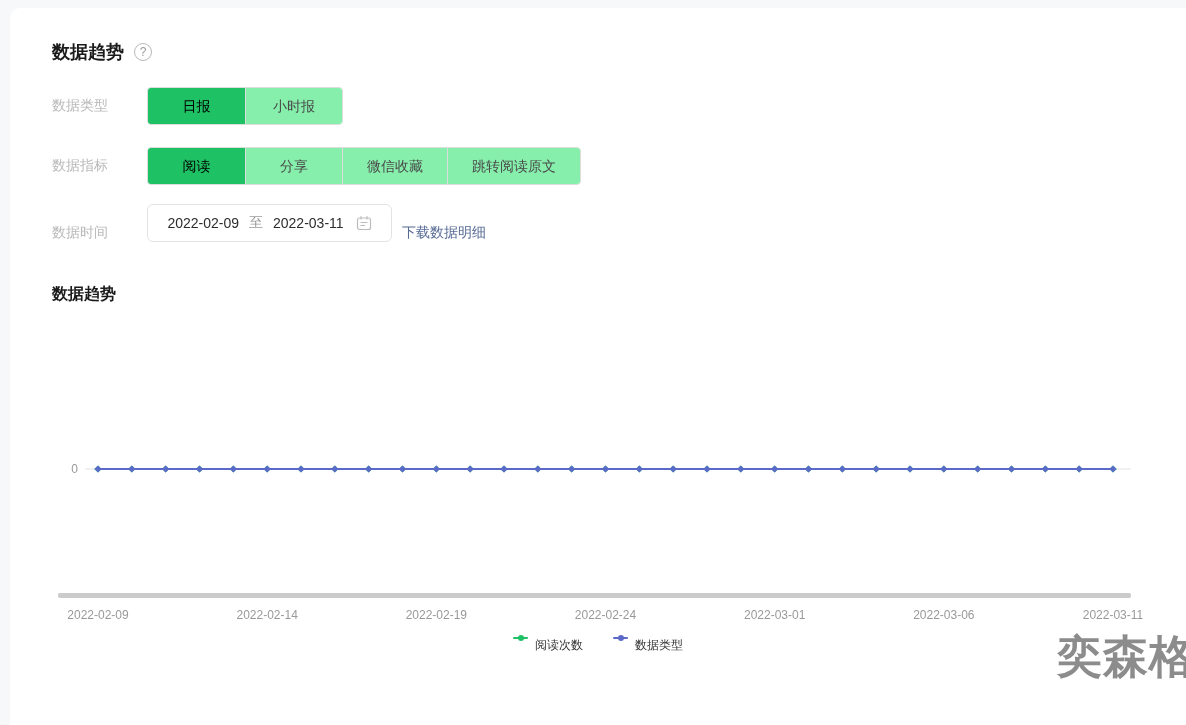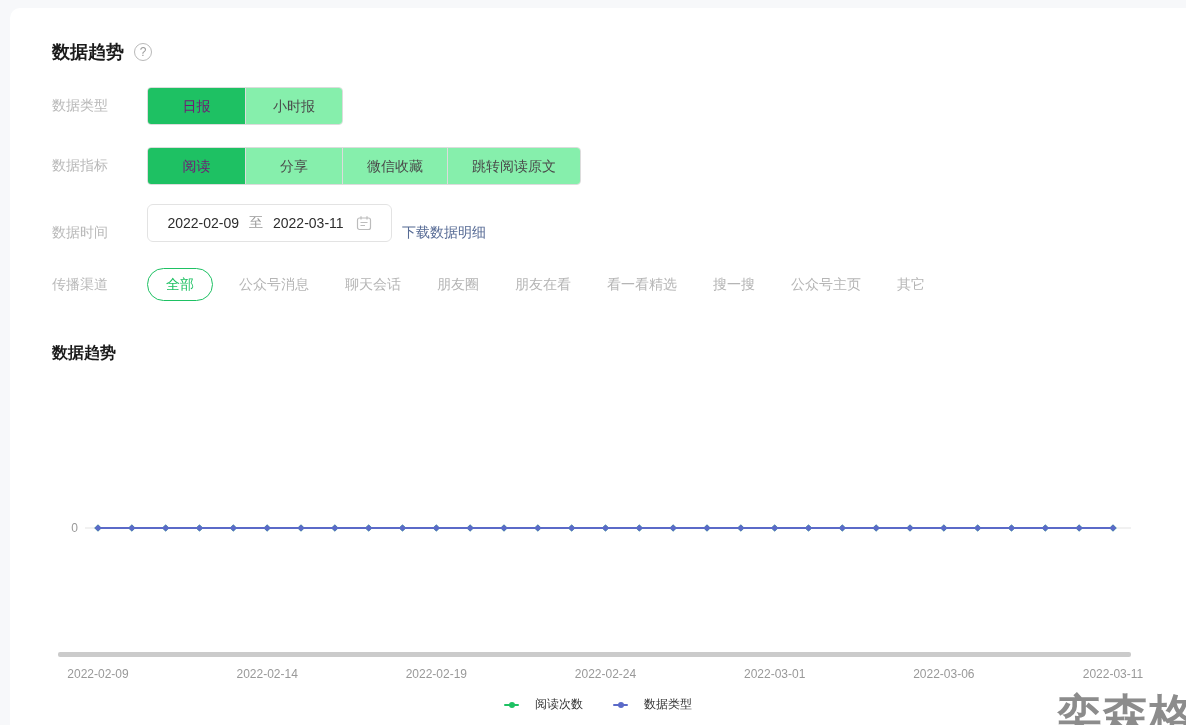--- a/index.html
+++ b/index.html
@@ -19,41 +19,41 @@
   .row-metric { margin-top:22px; }
   .row-time   { margin-top:19px;align-items:flex-end; }
   .row-chan   { margin-top:26px; }
   .filter-label { width:95px; font-size:14px; color:#b9b9b9; flex:0 0 95px; }
 
   .btn-group { display:inline-flex; border:1px solid #dcdcdc; border-radius:4px; overflow:hidden; }
   .seg-btn { min-width:97px; height:36px; line-height:36px; padding:0 24px; text-align:center;
     font-size:14px; color:#4a4a4a; background:#86efac; border:none; border-left:1px solid #dcdcdc;
     cursor:pointer; font-family:inherit; }
   .seg-btn:first-child { border-left:none; }
-  .seg-btn.selected { background:var(--green); color:#701a75; border-left:none; }
+  .seg-btn.selected { background:var(--green); color:#000000; border-left:none; }
 
   .date-box { width:245px; height:38px; border:1px solid #e3e3e3; border-radius:6px;
     display:flex; align-items:center; justify-content:center; gap:10px; font-size:14px; color:#2d2d2d; }
   .date-sep { color:#9a9a9a; }
   .cal-icon { display:inline-flex; margin-left:2px; }
   .download-link { margin-left:10px; font-size:14px; color:#576b95; text-decoration:none; cursor:pointer; }
 
   .channel-list { display:flex; align-items:center; }
   .pill { height:33px; line-height:31px; padding:0 18px; border:1px solid var(--green);
     border-radius:17px; color:var(--green); font-size:14px; cursor:pointer; background:#fff; }
   .channel-item { margin-left:36px; font-size:14px; color:#b5b5b5; cursor:pointer; }
 
   .section-title { margin-top:42px; font-size:16px; font-weight:bold; color:#1a1a1a; }
 
   .chart-wrap { position:relative; width:1176px; height:365px; margin-top:4px; }
   .chart-svg { position:absolute; left:0; top:0; }
 
   .legend { position:absolute; left:0; top:328px; width:100%; display:flex;
     justify-content:center; gap:30px; }
-  .legend-item { display:flex; align-items:center; gap:16px; cursor:pointer; }
+  .legend-item { display:flex; align-items:flex-start; gap:7px; cursor:pointer; }
   .legend-marker { position:relative; width:15px; height:2px; border-radius:1px; }
   .legend-marker .dot { position:absolute; left:4.5px; top:-2px; width:6px; height:6px; border-radius:50%; }
   .legend-label { font-size:12px; color:#333; }
 
   .watermark { position:absolute; left:1047px; top:318px; font-size:45px; font-weight:bold;
     color:#8c8c8c; letter-spacing:1px; white-space:nowrap; }
 </style>
 </head>
 <body>
 
@@ -95,34 +95,20 @@
             <line x1="5" y1="1.2" x2="5" y2="4.5" stroke="#bcbcbc" stroke-width="1.2"></line>
             <line x1="11" y1="1.2" x2="11" y2="4.5" stroke="#bcbcbc" stroke-width="1.2"></line>
             <line x1="4.5" y1="7.5" x2="11.5" y2="7.5" stroke="#bcbcbc" stroke-width="1.2"></line>
             <line x1="4.5" y1="10.5" x2="9" y2="10.5" stroke="#bcbcbc" stroke-width="1.2"></line>
           </svg>
         </span>
       </div>
       <a class="download-link">下载数据明细</a>
     </div>
 
-    <div class="filter-row row-chan">
-      <span class="filter-label">传播渠道</span>
-      <div class="channel-list" id="channel-list">
-          <span class="pill" style="margin-right: -10px;">全部</span>
-          <span class="channel-item">公众号消息</span>
-          <span class="channel-item">聊天会话</span>
-          <span class="channel-item">朋友圈</span>
-          <span class="channel-item">朋友在看</span>
-          <span class="channel-item">看一看精选</span>
-          <span class="channel-item">搜一搜</span>
-          <span class="channel-item">公众号主页</span>
-          <span class="channel-item">其它</span>
-        </div>
-    </div>
 
     <div class="section-title">数据趋势</div>
 
     <div class="chart-wrap" style="margin-left:-42px;">
       <svg class="chart-svg" id="chart-svg" width="1176" height="365" viewBox="0 0 1176 365">
           <line x1="75" y1="160" x2="1121" y2="160" stroke="#ececec" stroke-width="1.5"></line>
           <polyline points="88,160 121.83333333333334,160 155.66666666666669,160 189.5,160 223.33333333333334,160 257.16666666666663,160 291,160 324.83333333333337,160 358.6666666666667,160 392.5,160 426.3333333333333,160 460.1666666666667,160 494,160 527.8333333333333,160 561.6666666666667,160 595.5,160 629.3333333333334,160 663.1666666666666,160 697,160 730.8333333333334,160 764.6666666666666,160 798.5,160 832.3333333333334,160 866.1666666666666,160 900,160 933.8333333333334,160 967.6666666666666,160 1001.5,160 1035.3333333333335,160 1069.1666666666665,160 1103,160" fill="none" stroke="#1ec163" stroke-width="2"></polyline>
           <path d="M 88 156.4 L 91.6 160 L 88 163.6 L 84.4 160 Z" fill="#1ec163"></path>
           <path d="M 121.83333333333334 156.4 L 125.43333333333334 160 L 121.83333333333334 163.6 L 118.23333333333335 160 Z" fill="#1ec163"></path>
           <path d="M 155.66666666666669 156.4 L 159.26666666666668 160 L 155.66666666666669 163.6 L 152.0666666666667 160 Z" fill="#1ec163"></path>

